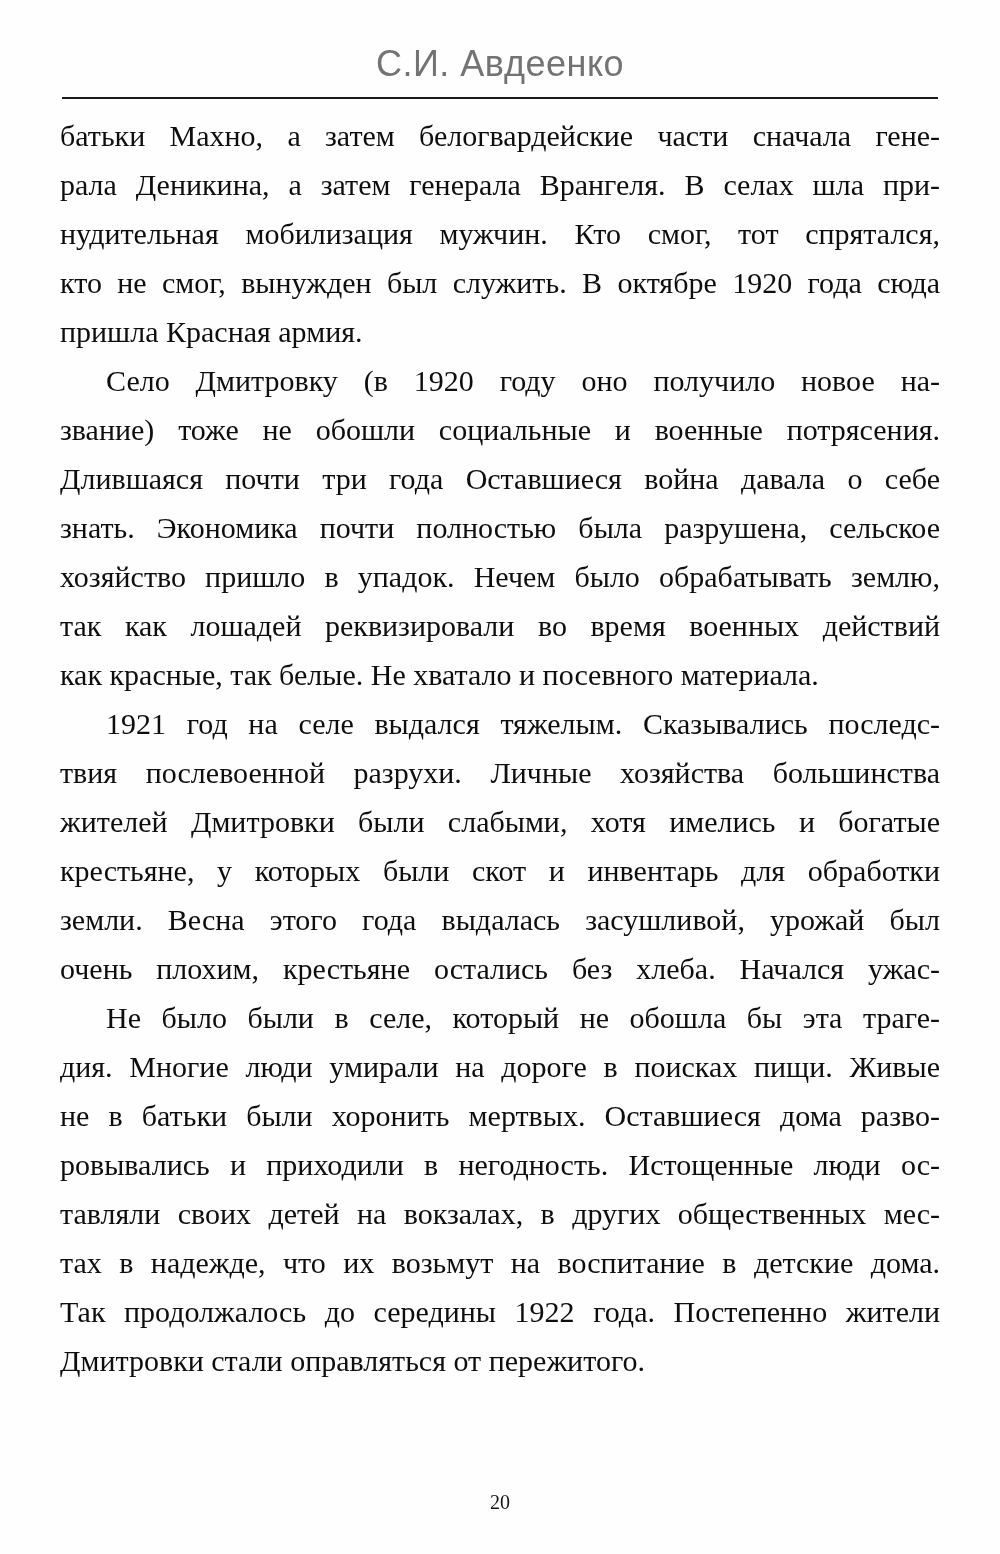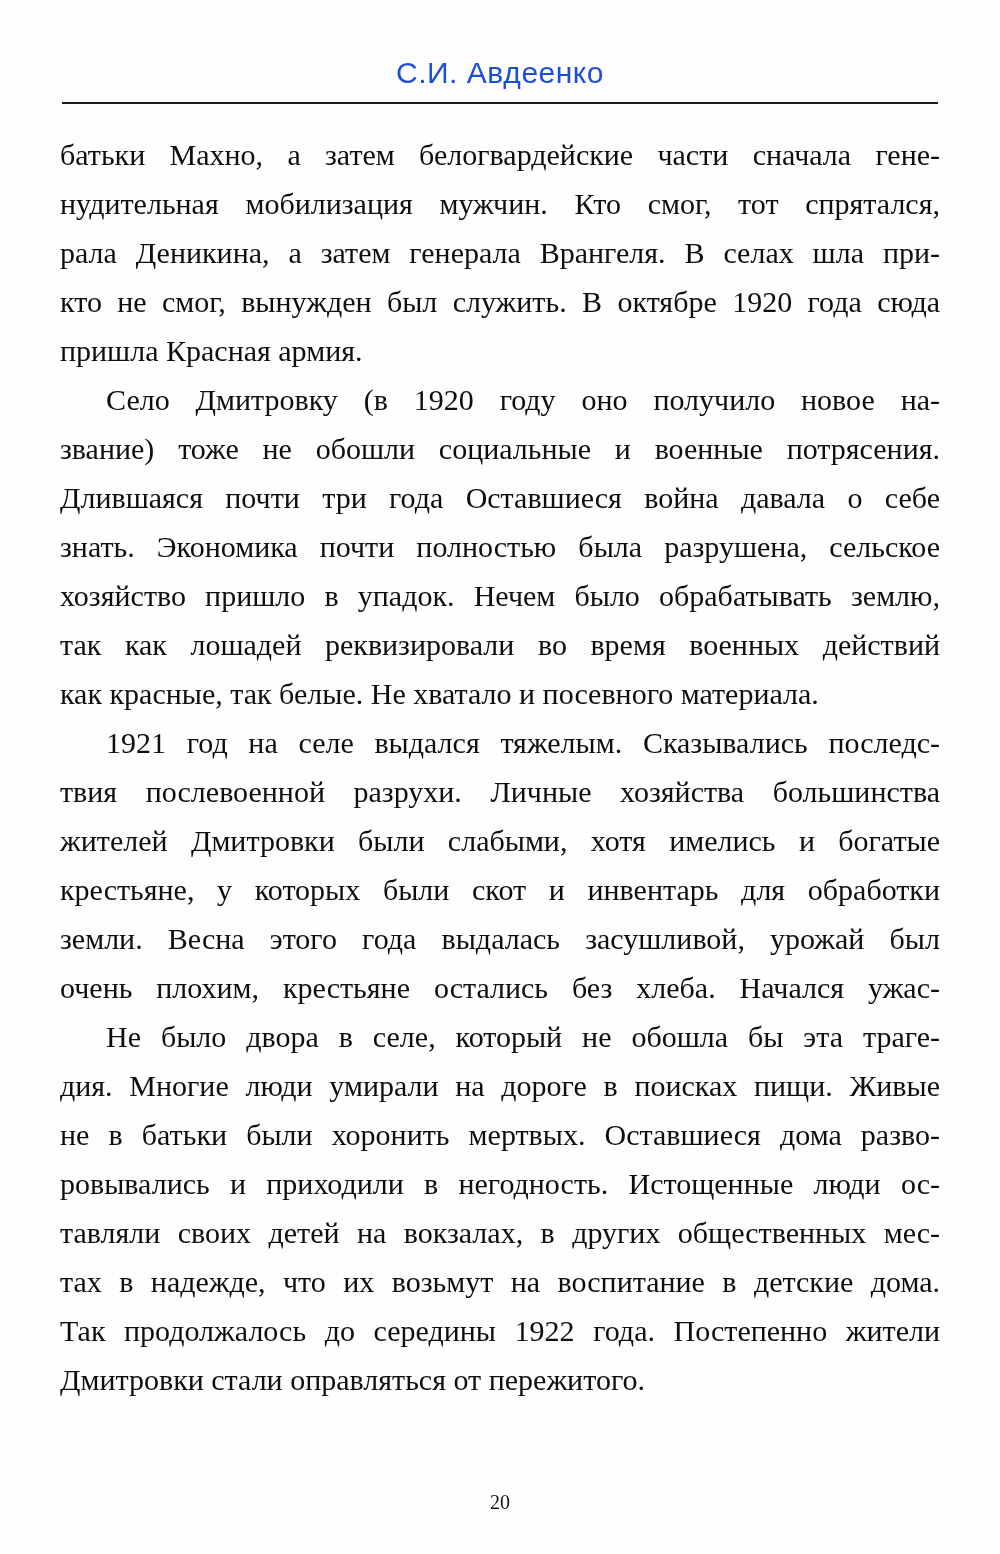--- a/index.html
+++ b/index.html
@@ -14,38 +14,38 @@
       color: #0e0e0e;
     }
     .page {
       position: relative;
       width: 1000px;
       height: 1554px;
       background: #fefefe;
       overflow: hidden;
     }
     .running-head {
-      padding-top: 56px;
+      padding-top: 43px;
       text-align: center;
       font-family: "Liberation Sans", sans-serif;
-      font-size: 30px;
+      font-size: 36px;
       letter-spacing: 0.5px;
-      color: #1d4ed8;
+      color: #737373;
     }
     .head-rule {
       display: block;
       width: 876px;
       margin: 12px auto 0 auto;
       border: none;
       border-top: 2px solid #1a1a1a;
       height: 0;
     }
     .body-text {
       width: 880px;
-      margin: 26px auto 0 auto;
+      margin: 12px auto 0 auto;
       font-size: 30px;
       line-height: 49px;
     }
     .para {
       margin: 0;
     }
     .para.indent .line:first-child {
       text-indent: 46px;
     }
     .line {
@@ -67,22 +67,22 @@
   </style>
 </head>
 <body>
 
 <div class="page">
   <div class="running-head">С.И. Авдеенко</div>
   <hr class="head-rule">
   <div class="body-text">
       <div class="para">
         <div class="line">батьки Махно, а затем белогвардейские части сначала гене-</div>
+        <div class="line">рала Деникина, а затем генерала Врангеля. В селах шла при-</div>
         <div class="line">нудительная мобилизация мужчин. Кто смог, тот спрятался,</div>
-        <div class="line">рала Деникина, а затем генерала Врангеля. В селах шла при-</div>
         <div class="line">кто не смог, вынужден был служить. В октябре 1920 года сюда</div>
         <div class="line last">пришла Красная армия.</div>
       </div>
       <div class="para indent">
         <div class="line">Село Дмитровку (в 1920 году оно получило новое на-</div>
         <div class="line">звание) тоже не обошли социальные и военные потрясения.</div>
         <div class="line">Длившаяся почти три года Оставшиеся война давала о себе</div>
         <div class="line">знать. Экономика почти полностью была разрушена, сельское</div>
         <div class="line">хозяйство пришло в упадок. Нечем было обрабатывать землю,</div>
         <div class="line">так как лошадей реквизировали во время военных действий</div>
@@ -90,21 +90,21 @@
       </div>
       <div class="para indent">
         <div class="line">1921 год на селе выдался тяжелым. Сказывались последс-</div>
         <div class="line">твия послевоенной разрухи. Личные хозяйства большинства</div>
         <div class="line">жителей Дмитровки были слабыми, хотя имелись и богатые</div>
         <div class="line">крестьяне, у которых были скот и инвентарь для обработки</div>
         <div class="line">земли. Весна этого года выдалась засушливой, урожай был</div>
         <div class="line">очень плохим, крестьяне остались без хлеба. Начался ужас-</div>
       </div>
       <div class="para indent">
-        <div class="line">Не было двора в селе, который не обошла бы эта траге-</div>
+        <div class="line">Не было были в селе, который не обошла бы эта траге-</div>
         <div class="line">дия. Многие люди умирали на дороге в поисках пищи. Живые</div>
         <div class="line">не в батьки были хоронить мертвых. Оставшиеся дома разво-</div>
         <div class="line">ровывались и приходили в негодность. Истощенные люди ос-</div>
         <div class="line">тавляли своих детей на вокзалах, в других общественных мес-</div>
         <div class="line">тах в надежде, что их возьмут на воспитание в детские дома.</div>
         <div class="line">Так продолжалось до середины 1922 года. Постепенно жители</div>
         <div class="line last">Дмитровки стали оправляться от пережитого.</div>
       </div>
     </div>
   <div class="page-number">20</div>

